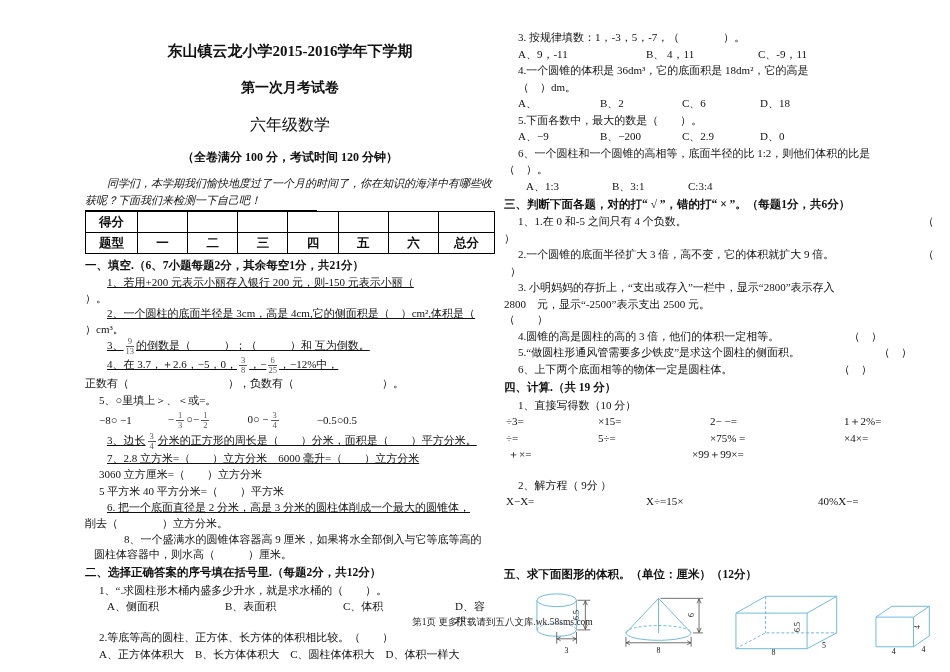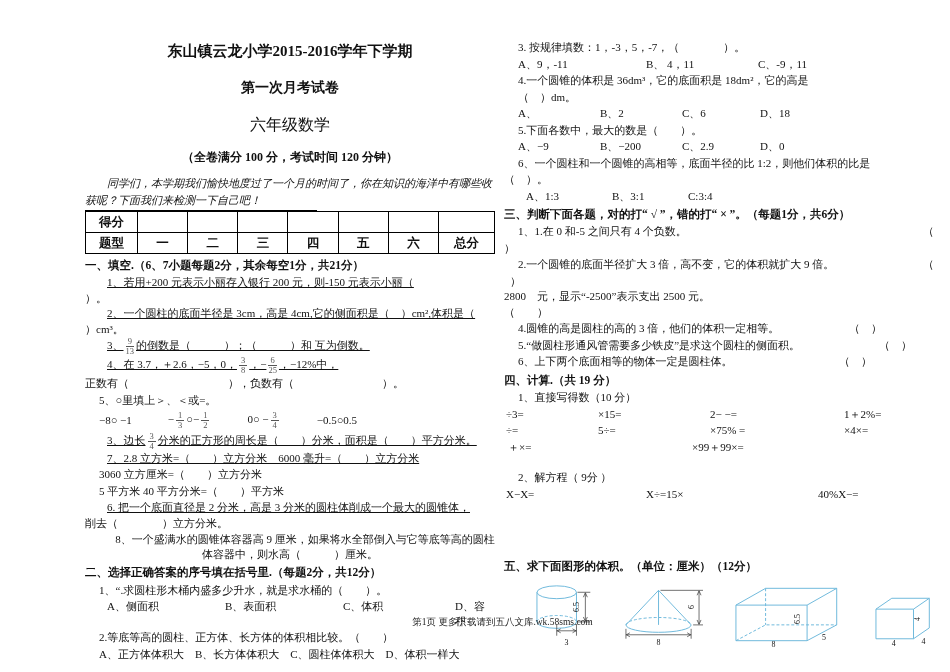--- a/index.html
+++ b/index.html
@@ -7,37 +7,37 @@
   body {
     position: relative;
     background: #ffffff;
     color: #111;
     font-family: "Liberation Serif", "DejaVu Serif", serif;
     font-size: 11px;
     line-height: 1.32;
     overflow: hidden;
   }
   .col-left  { position: absolute; left: 85px;  top: 36px; width: 410px; }
-  .col-right { position: absolute; left: 504px; top: 38px; width: 434px; }
+  .col-right { position: absolute; left: 504px; top: 28px; width: 434px; }
 
   .hdr { text-align: center; }
   .hdr-school  { font-size: 15px; font-weight: 700; margin: 6px 0 17px; }
   .hdr-exam    { font-size: 14px; font-weight: 700; margin: 0 0 17px; }
   .hdr-subject { font-size: 16px; font-weight: 400; margin: 0 0 15px; }
   .hdr-info    { font-size: 12px; font-weight: 700; margin: 0 0 9px; }
 
   .intro { font-size: 11px; line-height: 1.5; text-indent: 2em; margin-bottom: 1px; font-style: italic; }
   .rule  { width: 232px; border-top: 1.5px solid #000; height: 0; margin-top: 2px; }
 
   table.score { border-collapse: collapse; width: 100%; table-layout: fixed; font-weight: 700; }
   table.score td { border: 1.5px solid #000; height: 21px; text-align: center; font-size: 12.5px; }
 
   .sec   { font-weight: 700; font-size: 11.5px; margin: 4px 0 2px; }
   .it    { text-indent: 22px; margin: 0 0; text-decoration: underline; }
-  .it8   { text-indent: 30px; margin: 2px 0; text-align: center; }
+  .it8   { text-indent: 30px; margin: 2px 9px; }
   .flush { margin: 1px 0; }
   .ln    { padding-left: 14px; margin: 2px 0; }
 
   .frac { display: inline-block; text-align: center; font-size: 8.5px; line-height: 1.05;
           color: #555; vertical-align: -5px; margin: 0 2px; text-indent: 0; }
   .frac .fn { display: block; border-bottom: 1px solid #555; padding: 0 2px; }
   .frac .fd { display: block; }
 
   .cmp { display: flex; align-items: center; padding-left: 14px; margin: 4px 0 2px; }
   .cmp > span { margin-right: 36px; }
@@ -198,20 +198,21 @@
   <div class="jrow">
     <span>1、1.在 0 和-5 之间只有 4 个负数。</span>
     <span class="jp">（</span>
   </div>
   <div class="flush">）</div>
   <div class="jrow">
     <span>2.一个圆锥的底面半径扩大 3 倍，高不变，它的体积就扩大 9 倍。</span>
     <span class="jp">（</span>
   </div>
   <div class="flush" style="padding-left:6px">）</div>
+  <div class="ln">3. 小明妈妈的存折上，“支出或存入”一栏中，显示“2800”表示存入</div>
   <div class="flush">2800　元，显示“-2500”表示支出 2500 元。</div>
   <div class="flush">（　　）</div>
   <div class="jrow">
     <span>4.圆锥的高是圆柱的高的 3 倍，他们的体积一定相等。</span>
     <span class="jp" style="margin-right:52px">（　）</span>
   </div>
   <div class="jrow">
     <span>5.“做圆柱形通风管需要多少铁皮”是求这个圆柱的侧面积。</span>
     <span class="jp" style="margin-right:22px">（　）</span>
   </div>

